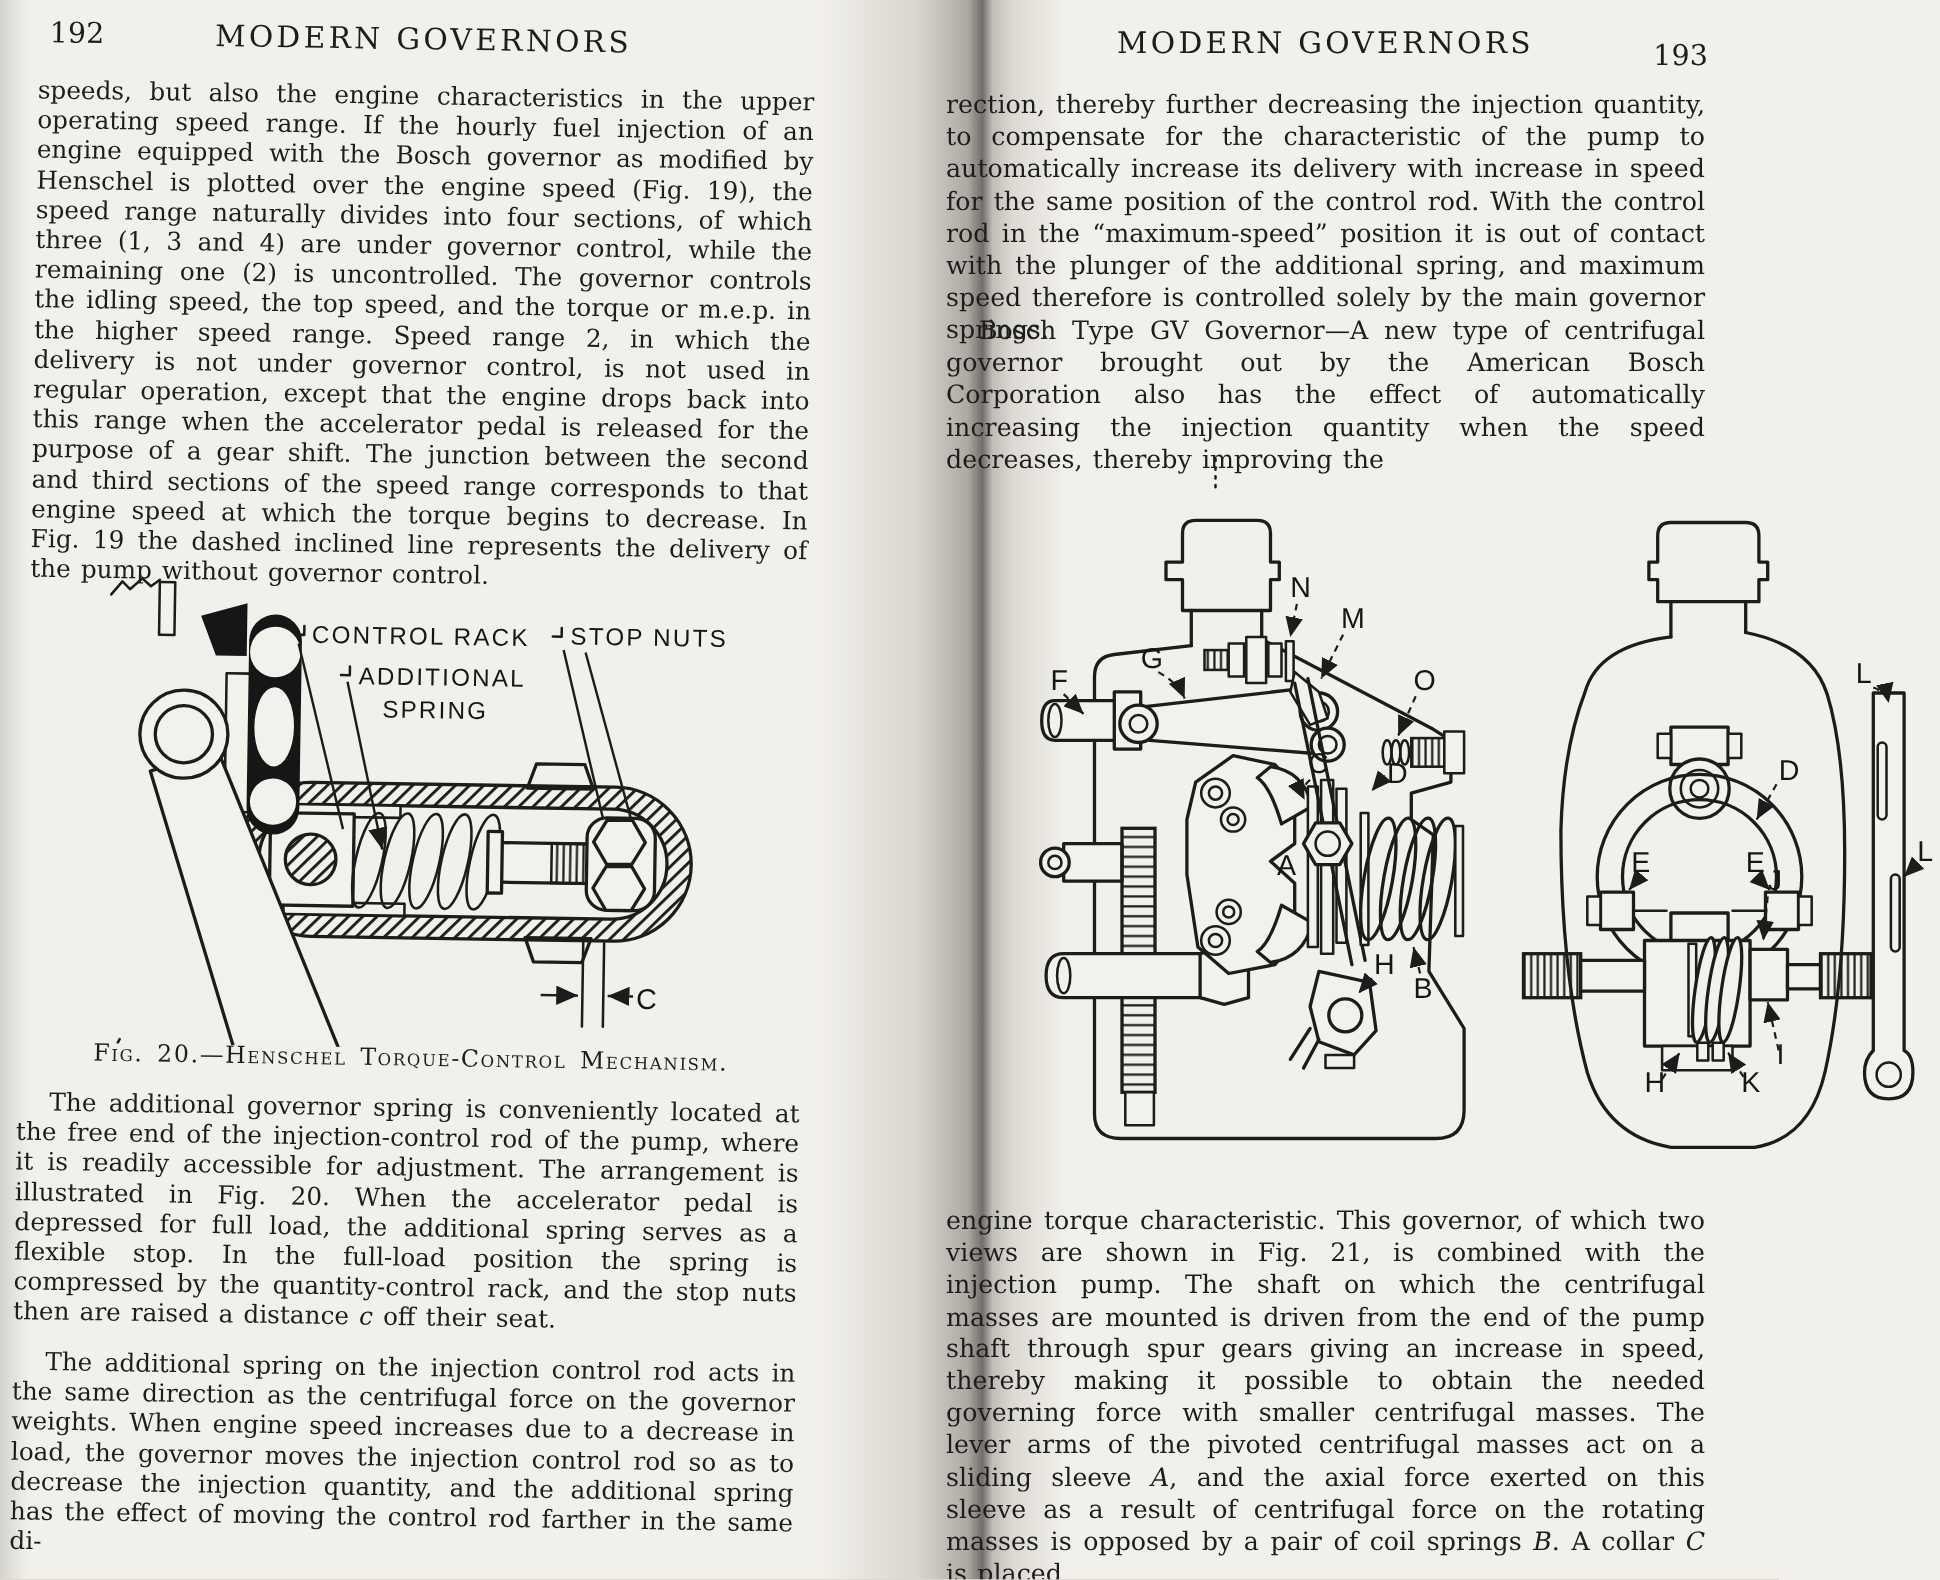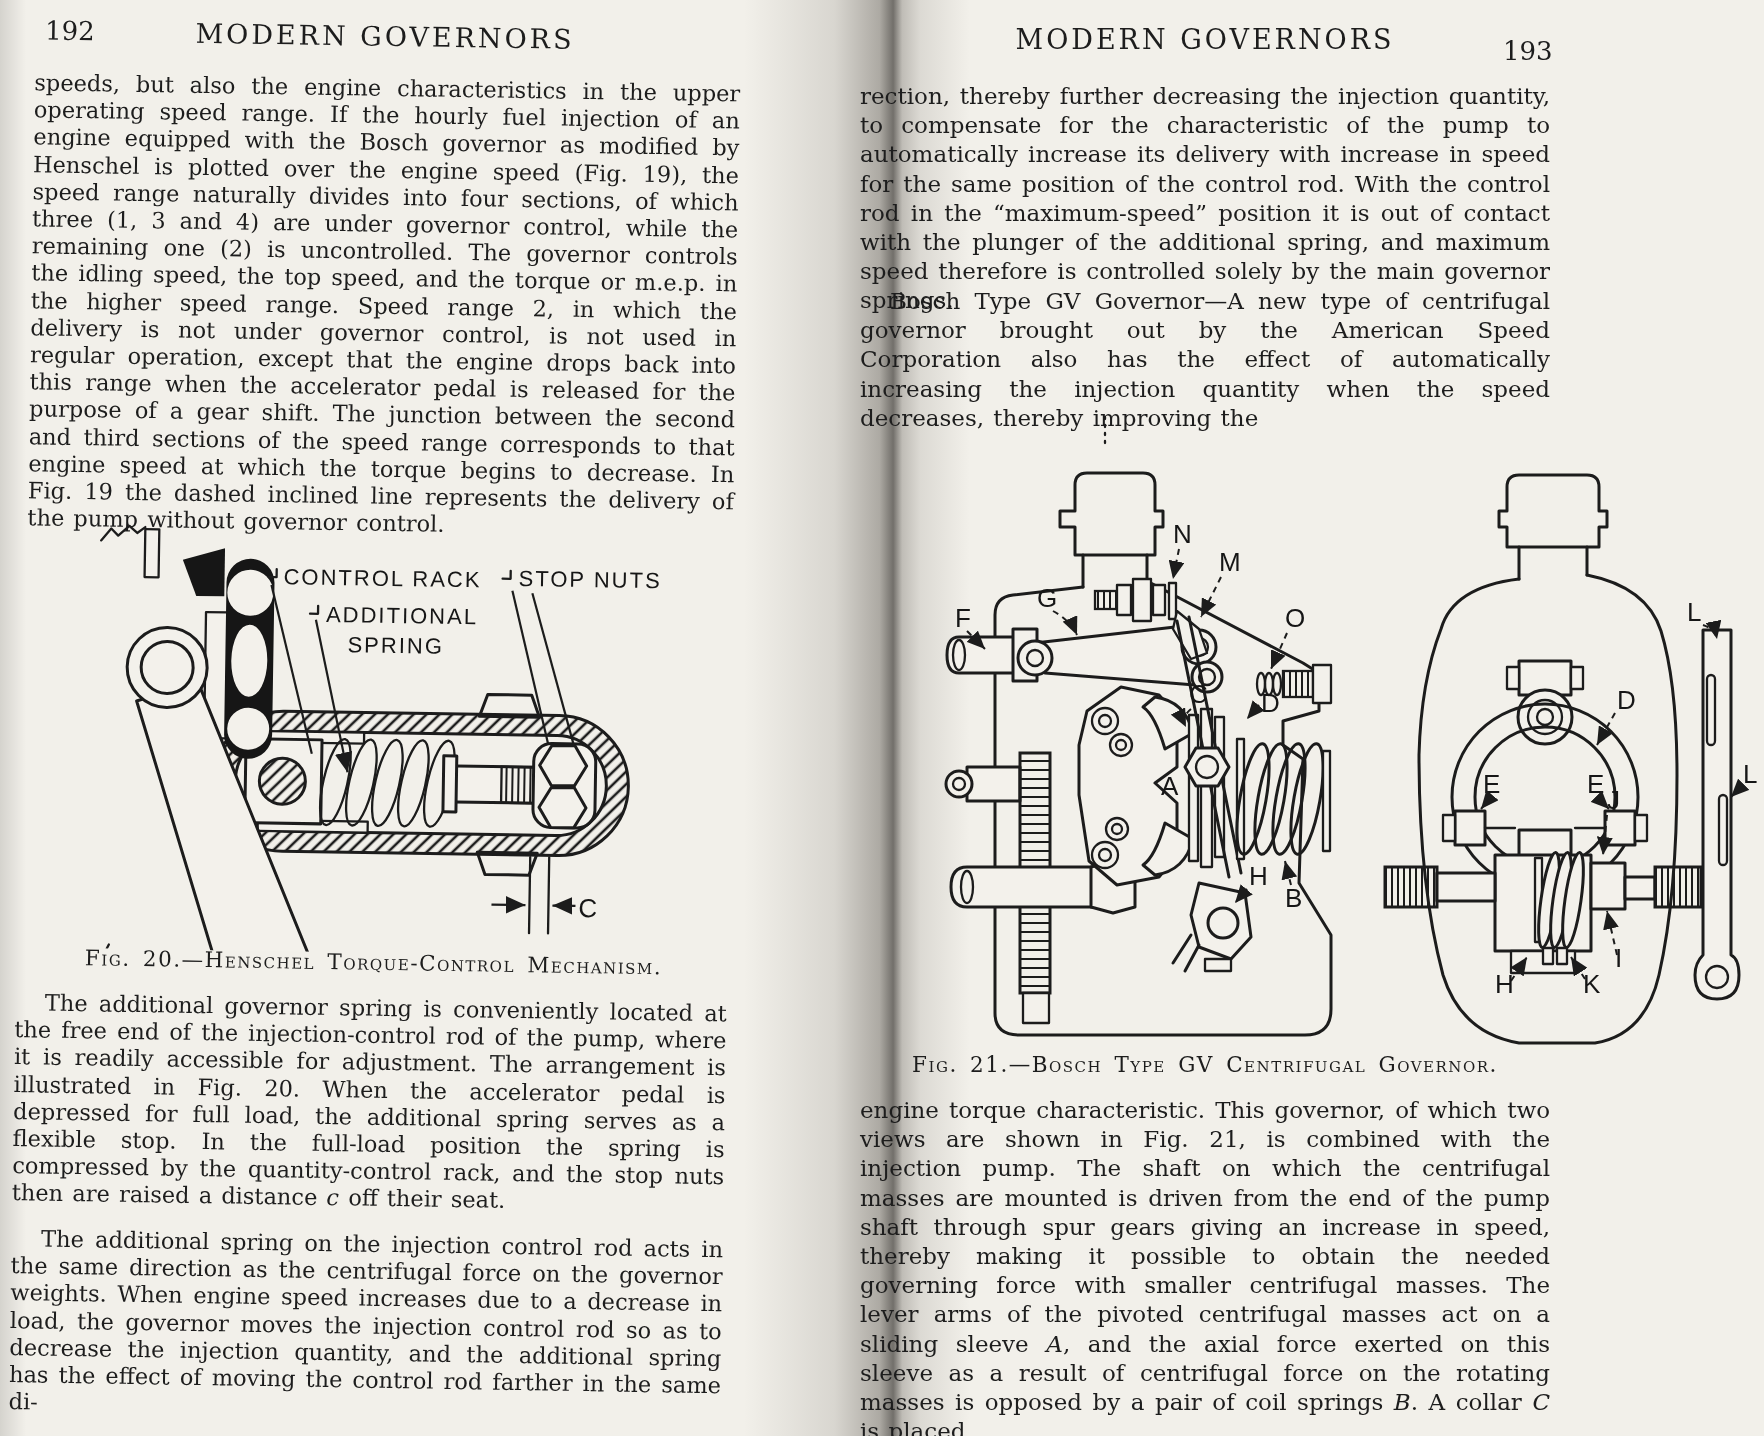--- a/index.html
+++ b/index.html
@@ -147,21 +147,21 @@
   <div class="gutter"></div>
 
   <div class="page" id="page-right">
 
     <div class="phead" style="left:5px;top:24px;width:690px;">MODERN GOVERNORS</div>
     <div class="pnum" style="left:648px;top:24px;width:60px;margin-top:12px;">193</div>
 
     <p class="body rbody" style="left:5px;top:82px;width:690px;">rection, thereby further decreasing the injection quantity, to compensate for the characteristic of the pump to automatically increase its delivery with increase in speed for the same position of the control rod.  With the control rod in the “maximum-speed” position it is out of contact with the plunger of the additional spring, and maximum speed therefore is controlled solely by the main governor springs.</p>
 
     <p class="body rbody ind" style="left:5px;top:287px;width:690px;">
-      <span class="bold">Bosch Type GV Governor</span><span class="bold">—</span><span>A new type of centrifugal governor brought out by the American Speed Corporation also has the effect of automatically increasing the injection quantity when the speed decreases, thereby improving the</span>
+      <span class="bold">Bosch Type GV Governor</span><span class="bold">—</span><span>A new type of centrifugal governor brought out by the American Bosch Corporation also has the effect of automatically increasing the injection quantity when the speed decreases, thereby improving the</span>
     </p>
 
     <svg style="left:0;top:415px;" width="909" height="640" viewBox="0 0 909 640">
       <defs>
         <pattern id="f21v" patternUnits="userSpaceOnUse" width="6" height="12">
           <line x1="3" y1="0" x2="3" y2="12" stroke="#1c1c1c" stroke-width="2"></line>
         </pattern>
         <pattern id="f21t" patternUnits="userSpaceOnUse" width="30" height="9">
           <line x1="0" y1="4" x2="30" y2="4" stroke="#1c1c1c" stroke-width="2"></line>
         </pattern>
@@ -345,19 +345,18 @@
           <text class="figletter" x="760" y="552">I</text>
           <path class="lead" d="M762,540 L752,496" marker-end="url(#f21arr)"></path>
           <text class="figletter" x="640" y="578">H</text>
           <path class="lead" d="M656,566 L672,542" marker-end="url(#f21arr)"></path>
           <text class="figletter" x="728" y="578">K</text>
           <path class="lead" d="M730,564 L716,542" marker-end="url(#f21arr)"></path>
         </g>
       </g>
     </svg>
 
-    <div class="caption" style="left:5px;top:1052px;width:690px;">Fig. 21.—Bosch Type GV Centrifugal Governor.</div>
 
     <p class="body rbody" style="left:5px;top:1096px;width:690px;">
       <span>engine torque characteristic.  This governor, of which two views are shown in Fig. 21, is combined with the injection pump.  The shaft on which the centrifugal masses are mounted is driven from the end of the pump shaft through spur gears giving an increase in speed, thereby making it possible to obtain the needed governing force with smaller centrifugal masses.  The lever arms of the pivoted centrifugal masses act on a sliding sleeve </span><span class="it">A</span><span>, and the axial force exerted on this sleeve as a result of centrifugal force on the rotating masses is opposed by a pair of coil springs </span><span class="it">B</span><span>.  A collar </span><span class="it">C</span><span> is placed</span>
     </p>
   </div>
 </div>
 
 </body></html>

